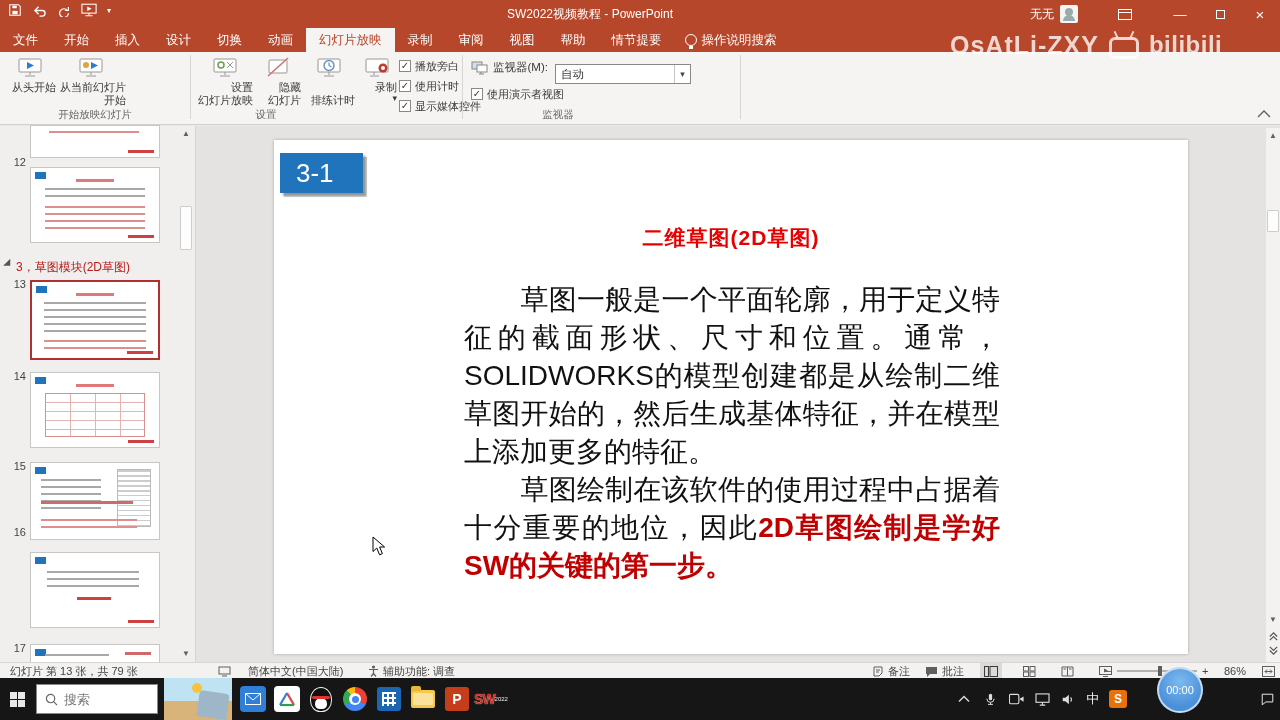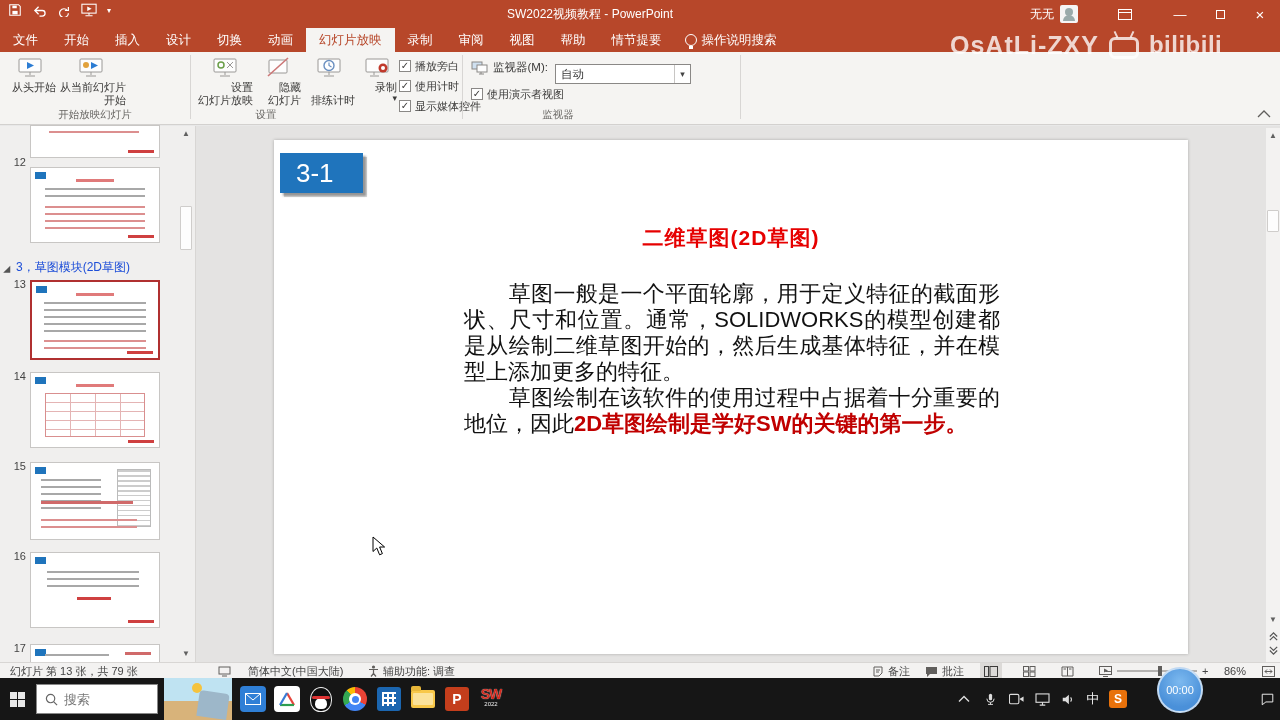--- a/index.html
+++ b/index.html
@@ -45,29 +45,29 @@
   .thumb{position:absolute;left:30px;width:130px;background:#fff;border:1px solid #c8c6c4}
   .thumb.sel{border:2px solid #b03030}
   .tnum{position:absolute;left:8px;width:18px;text-align:right;font-size:11px;color:#444}
   .tbadge{position:absolute;left:4px;top:4px;width:11px;height:7px;background:#1f74bc}
   .tredtitle{position:absolute;left:35%;top:11px;width:30%;height:3px;background:#e07a7a}
   .mockline{position:absolute;background:repeating-linear-gradient(to bottom,#a8a8a8 0 2px,transparent 2px 7px)}
   .mockred{position:absolute;background:repeating-linear-gradient(to bottom,#dc8f8f 0 2px,transparent 2px 7px)}
   .tcorner{position:absolute;right:5px;bottom:4px;width:26px;height:3px;background:#cf4040}
   .mocktable{position:absolute;left:14px;top:20px;width:100px;height:44px;border:1px solid #d98f8f;
     background:repeating-linear-gradient(to bottom,transparent 0 8px,#e4b4b4 8px 9px),repeating-linear-gradient(to right,transparent 0 24px,#e4b4b4 24px 25px)}
-  .sectionrow{position:absolute;left:6px;width:180px;font-size:12px;color:#1d4ed8;display:flex;gap:5px;align-items:flex-end}
+  .sectionrow{position:absolute;left:6px;width:180px;font-size:12px;color:#b91c1c;display:flex;gap:5px;align-items:flex-start}
   .secarrow{width:0;height:0;border-left:5px solid #555;border-top:5px solid transparent;border-bottom:5px solid transparent;transform:rotate(45deg)}
   .pscroll{position:absolute;right:2px;top:0;width:14px;height:536px;background:#f0efee}
   .scrollbtn{position:absolute;left:0;width:14px;height:16px;background:#f0efee;color:#606060;font-size:8px;text-align:center;line-height:16px}
   .scrollthumb{position:absolute;left:1px;width:12px;background:#fdfdfd;border:1px solid #cfcdcb;border-radius:1px}
   #canvas{position:absolute;left:274px;top:14px;width:914px;height:514px;background:#fff;box-shadow:0 0 3px rgba(0,0,0,.25)}
   .s-badge{position:absolute;left:6px;top:13px;width:83px;height:40px;background:#1f74bc;color:#fff;font-size:26px;line-height:40px;padding-left:16px;box-shadow:4px 4px 0 #4a4a4a33, 3px 3px 2px rgba(60,60,60,.45)}
   .s-title{position:absolute;left:0;top:84px;width:100%;text-align:center;font-size:21px;font-weight:bold;color:#e60000;letter-spacing:1px}
-  .s-body{position:absolute;left:190px;top:141px;width:536px;font-size:22px;line-height:26px;color:#111;text-align:justify}
+  .s-body{position:absolute;left:190px;top:141px;width:536px;font-size:28px;line-height:38px;color:#111;text-align:justify}
   .s-body .red{color:#c00000;font-weight:bold}
   .s-credit{position:absolute;right:10px;top:484px;font-family:"Liberation Serif","DejaVu Serif",serif;font-style:italic;font-weight:bold;font-size:17px;color:#cc0000}
   .mscroll{position:absolute;right:0;top:2px;width:14px;height:534px;background:#f3f2f1}
   .navbtn{position:absolute;left:0;width:14px;height:13px;display:flex;align-items:center;justify-content:center}
   
   #statusbar{position:absolute;left:0;top:662px;width:1280px;height:16px;background:#f3f2f1;border-top:1px solid #d8d6d4;font-size:11px;color:#444}
   .sb-item{position:absolute;top:0;height:16px;display:flex;align-items:center;gap:4px;white-space:nowrap}
   .viewbox{width:22px;height:16px;display:flex;align-items:center;justify-content:center}
   .viewbox.on{background:#dcdad8}
   .zoomtrack{position:absolute;left:1117px;top:7px;width:80px;height:2px;background:#b5b3b1}
@@ -90,21 +90,21 @@
   .qq:before{content:"";position:absolute;left:4px;top:10px;width:12px;height:11px;background:#fff;border-radius:50% 50% 40% 40%}
   .qq:after{content:"";position:absolute;left:1px;top:8px;width:18px;height:3px;background:#d33;border-radius:2px}
   .calc{width:24px;height:24px;border-radius:3px;background:#1b66b0;display:grid;place-items:center}
   .calc i{width:14px;height:14px;background:
     repeating-linear-gradient(to bottom,#fff 0 2px,transparent 2px 5px),
     repeating-linear-gradient(to right,#fff 0 2px,transparent 2px 5px)}
   .folder{width:24px;height:18px;background:#f8c84a;border-radius:2px;position:relative}
   .folder:before{content:"";position:absolute;left:0;top:-4px;width:10px;height:5px;background:#e8b73a;border-radius:2px 2px 0 0}
   .folder:after{content:"";position:absolute;left:2px;top:3px;width:20px;height:12px;background:#fbe29a;border-radius:1px}
   .ppt{width:24px;height:24px;border-radius:3px;background:#c43e1c;color:#fff;font-weight:bold;font-size:14px;display:flex;align-items:center;justify-content:center}
-  .sw{display:flex;flex-direction:column;align-items:center;line-height:10px}
+  .sw{display:flex;flex-direction:row;align-items:center;line-height:10px}
   .sw b{color:#d42a1e;font-size:14px;letter-spacing:-1px;text-shadow:0 0 1px #fff}
   .sw span{font-size:6px;color:#eee}
   .tray-ime{font-size:13px;color:#f0f0f0}
   .sbadge{width:18px;height:18px;background:#e8710a;border-radius:3px;color:#fff;font-size:12px;font-weight:bold;display:flex;align-items:center;justify-content:center}
   
   #bili{position:absolute;left:950px;top:28px;width:330px;height:34px;pointer-events:none;color:rgba(255,255,255,.78);display:flex;align-items:center;gap:10px;z-index:30}
   #bili .name{font-size:25px;font-weight:bold;letter-spacing:1px}
   #bili .tv{width:30px;height:22px;border:3px solid rgba(255,255,255,.78);border-radius:6px;position:relative;margin-top:6px}
   #bili .tv:before{content:"";position:absolute;left:3px;top:-9px;width:2px;height:7px;background:rgba(255,255,255,.78);transform:rotate(-25deg)}
   #bili .tv:after{content:"";position:absolute;right:3px;top:-9px;width:2px;height:7px;background:rgba(255,255,255,.78);transform:rotate(25deg)}
@@ -333,21 +333,21 @@
 
     <div class="tnum" style="top:334px">15</div>
     <div class="thumb" style="top:336px;height:78px">
       <div class="tbadge"></div>
       <div class="mockline" style="left:10px;top:16px;width:60px;height:30px"></div>
       <div style="position:absolute;right:8px;top:6px;width:34px;height:58px;border:1px solid #bbb;background:repeating-linear-gradient(to bottom,#ccc 0 1.5px,transparent 1.5px 5px)"></div>
       <div style="position:absolute;left:10px;top:38px;width:92px;height:2.5px;background:#d06a6a"></div>
       <div class="mockred" style="left:10px;top:56px;width:96px;height:12px"></div>
     </div>
 
-    <div class="tnum" style="top:424px">16</div>
+    <div class="tnum" style="top:400px">16</div>
     <div class="thumb" style="top:426px;height:76px">
       <div class="tbadge"></div>
       <div class="mockline" style="left:16px;top:18px;width:92px;height:18px"></div>
       <div style="position:absolute;left:46px;top:44px;width:34px;height:3px;background:#cf4040"></div>
       <div class="tcorner"></div>
     </div>
 
     <div class="tnum" style="top:516px">17</div>
     <div class="thumb" style="top:518px;height:18px;border-bottom:none">
       <div class="tbadge"></div>

